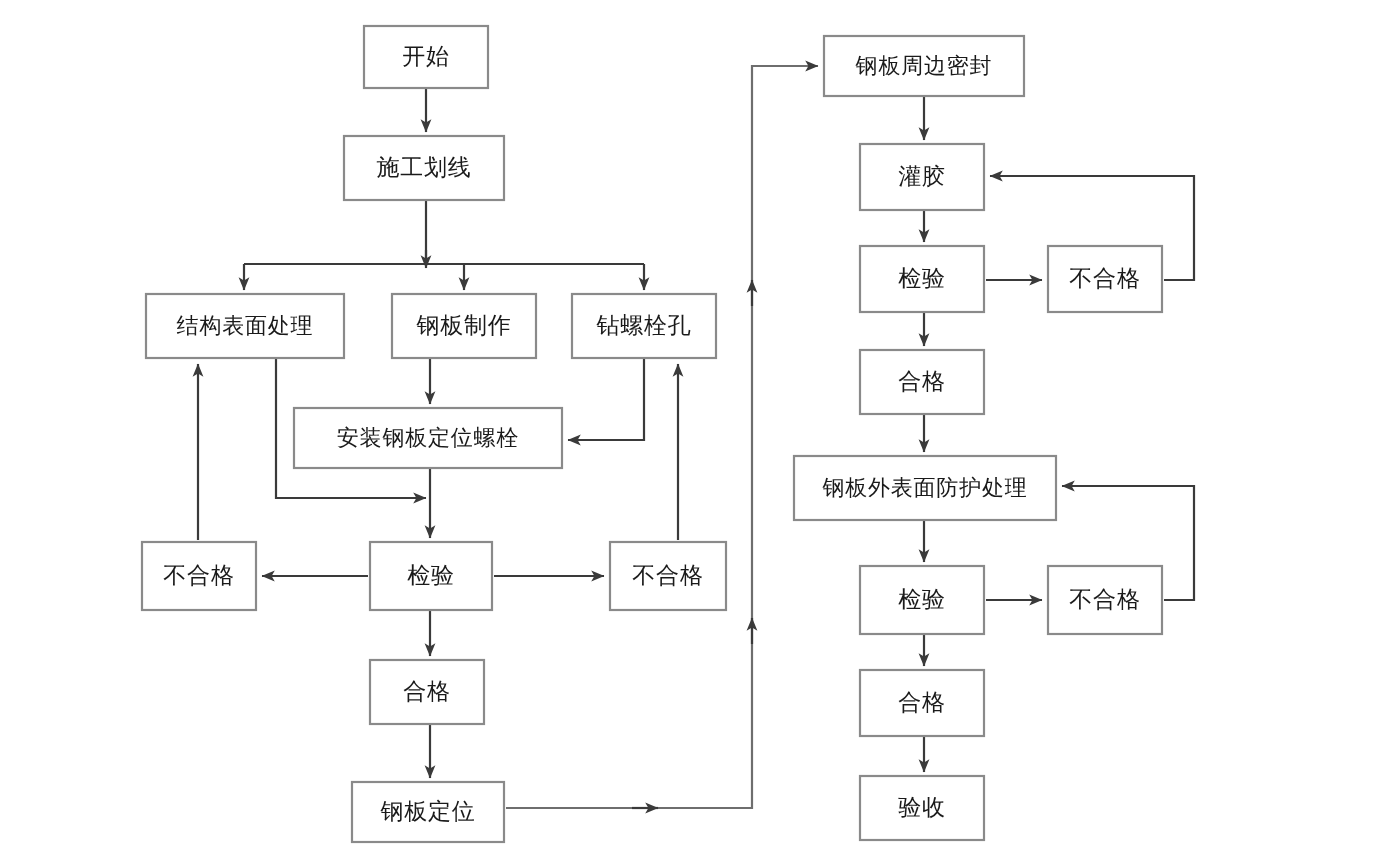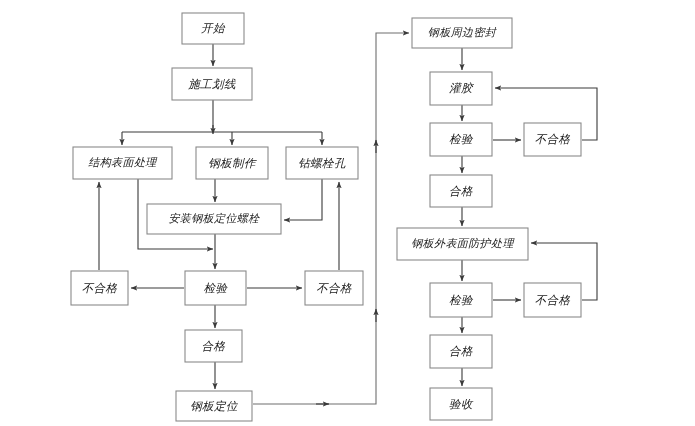--- a/index.html
+++ b/index.html
@@ -1,21 +1,21 @@
 <!DOCTYPE html>
 <html><head>
 <meta charset="utf-8">
 <style>
   html,body{margin:0;padding:0;background:#ffffff;}
   body{
     width:695px;height:426px;
     font-family:"Liberation Sans","DejaVu Sans",sans-serif;
     overflow:hidden;
   }
-  #chart-root{position:relative;width:695px;height:426px;background:#fff;font-style:italic;}
+  #chart-root{position:relative;width:695px;height:426px;background:#fff;}
   svg#flow{position:absolute;left:0;top:0;width:695px;height:426px;display:block;}
   .node-rect{fill:#ffffff;stroke:#8a8a8a;stroke-width:1.1;}
   .node-label{
     font-family:"Liberation Sans","DejaVu Sans",sans-serif;
     font-size:11.5px;fill:#1a1a1a;
     text-anchor:middle;dominant-baseline:middle;
     letter-spacing:0.4px;
   }
   .node-label.small{font-size:11px;}
   .conn{stroke:#3a3a3a;stroke-width:1.1;fill:none;}

